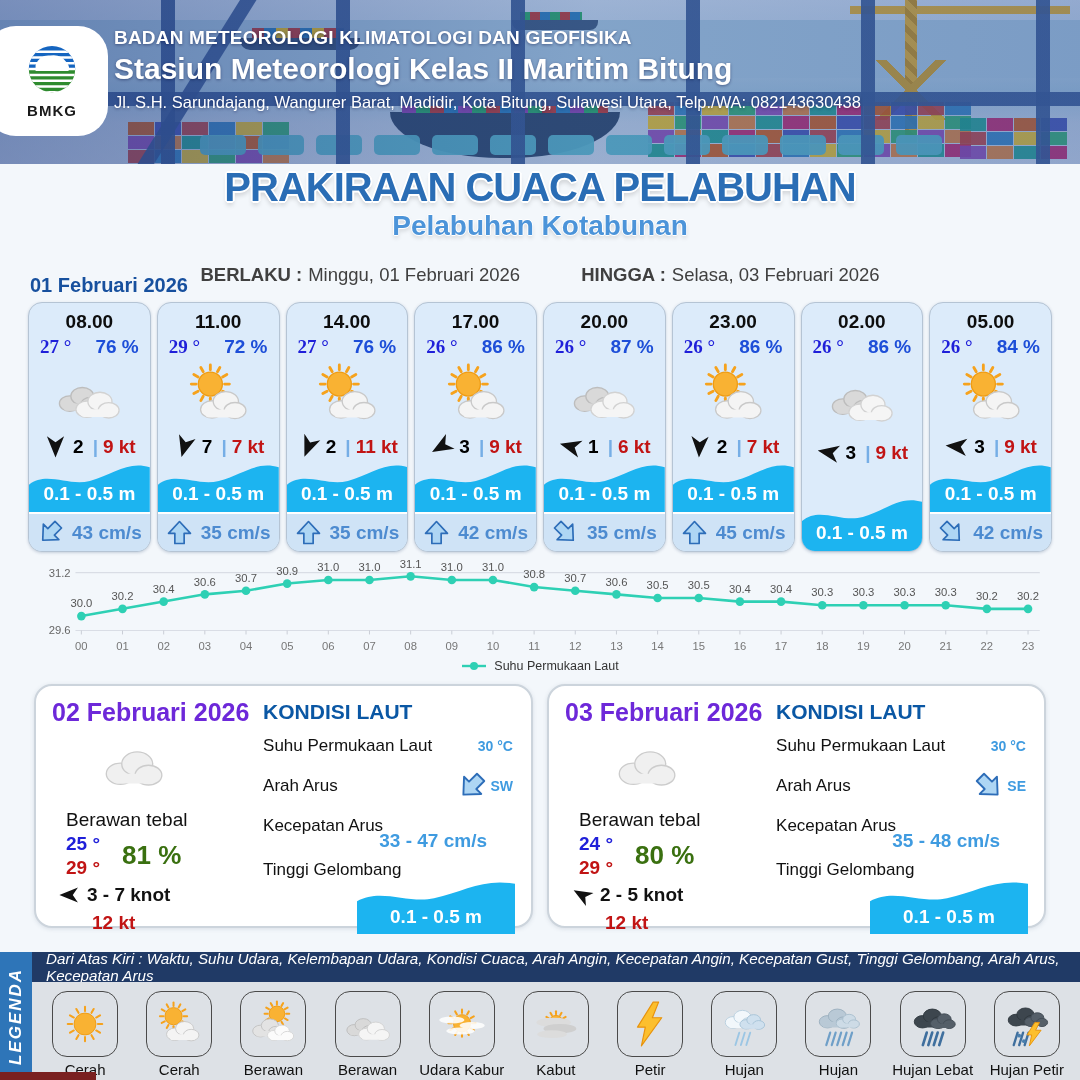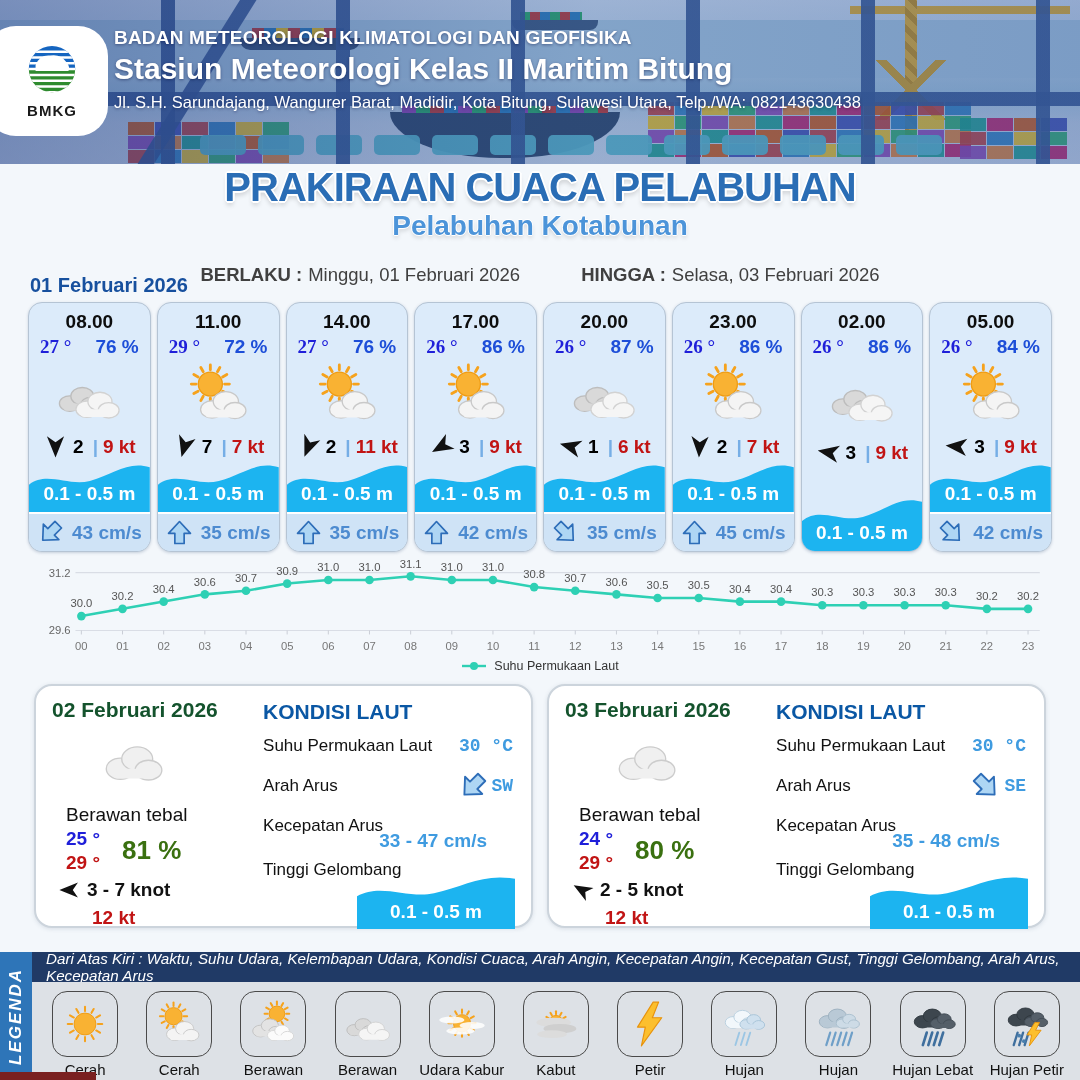--- a/index.html
+++ b/index.html
@@ -86,35 +86,35 @@
   
   .chart-sec { margin:6px 26px 0; }
   .chart-sec svg.main { width:100%; height:98px; display:block; }
   .chart-legend { display:flex; align-items:center; justify-content:center; gap:7px; font-size:12.5px; color:#333; height:20px; }
   .chart-legend svg { width:26px; height:10px; }
 
   
   .day-cards { display:flex; gap:14px; padding:8px 34px 0; }
   .day-card { width:50%; height:244px; background:#fff; border:2px solid #ccd4dc; border-radius:18px;
     padding:12px 16px; display:grid; grid-template-columns:43% 57%; box-shadow:0 1px 4px rgba(60,80,110,.15); }
-  .dc-date { font-size:21px; font-weight:bold; color:#14532d; }
+  .dc-date { font-size:25px; font-weight:bold; color:#6d28d9; }
   .dc-icon { margin:2px 0 0 38px; } .dc-icon svg { width:86px; height:72px; }
   .dc-cond { font-size:19px; color:#111; margin-top:4px; margin-left:14px; }
   .dc-temps { display:flex; align-items:center; gap:22px; margin-left:14px; margin-top:1px; }
   .dc-temp-col { display:flex; flex-direction:column; font-size:19px; font-weight:bold; line-height:1.25; }
   .dc-tmin { color:#1f1fd9; } .dc-tmax { color:#c11414; }
   .dc-rh { font-size:26px; font-weight:bold; color:#3a7010; }
   .dc-wind { display:flex; align-items:center; gap:7px; font-size:19px; font-weight:bold; color:#111; margin:4px 0 0 6px; }
   .dc-wind .rot svg { width:22px; height:22px; }
   .dc-gust { font-size:19px; font-weight:bold; color:#c11414; margin:6px 0 0 40px; }
 
   .dc-right { position:relative; padding:2px 2px 0 12px; }
   .dc-sea-h { font-size:21px; font-weight:bold; color:#0a57a4; margin-bottom:12px; }
   .sea-row { display:flex; justify-content:space-between; align-items:center; font-size:17px; color:#111; margin-bottom:15px; }
-  .sea-v { color:#3f9be0; font-weight:bold; font-size:18px;font-family:Liberation Mono, monospace; }
+  .sea-v { color:#3f9be0; font-weight:bold; font-size:14px; }
   .sea-dir { display:flex; align-items:center; gap:3px; }
   .sea-dir .rot svg { width:30px; height:30px; }
   .sea-speed-v { display:block; text-align:right; margin:-8px 26px 8px 0; color:#3f9be0; font-weight:bold; font-size:19px; }
   .dc-wave { position:absolute; right:0; bottom:0; width:158px; height:56px; }
   .dc-wave svg { position:absolute; inset:0; width:100%; height:100%; }
   .dc-wavev { position:absolute; left:0; right:0; bottom:6px; text-align:center; color:#fff; font-size:19px; font-weight:bold; }
 
   
   .legend-footer { position:absolute; left:0; right:0; bottom:0; height:128px; display:flex; }
   .legend-side { width:32px; background:#2e75b8; color:#fff; display:flex; align-items:center; justify-content:center;

